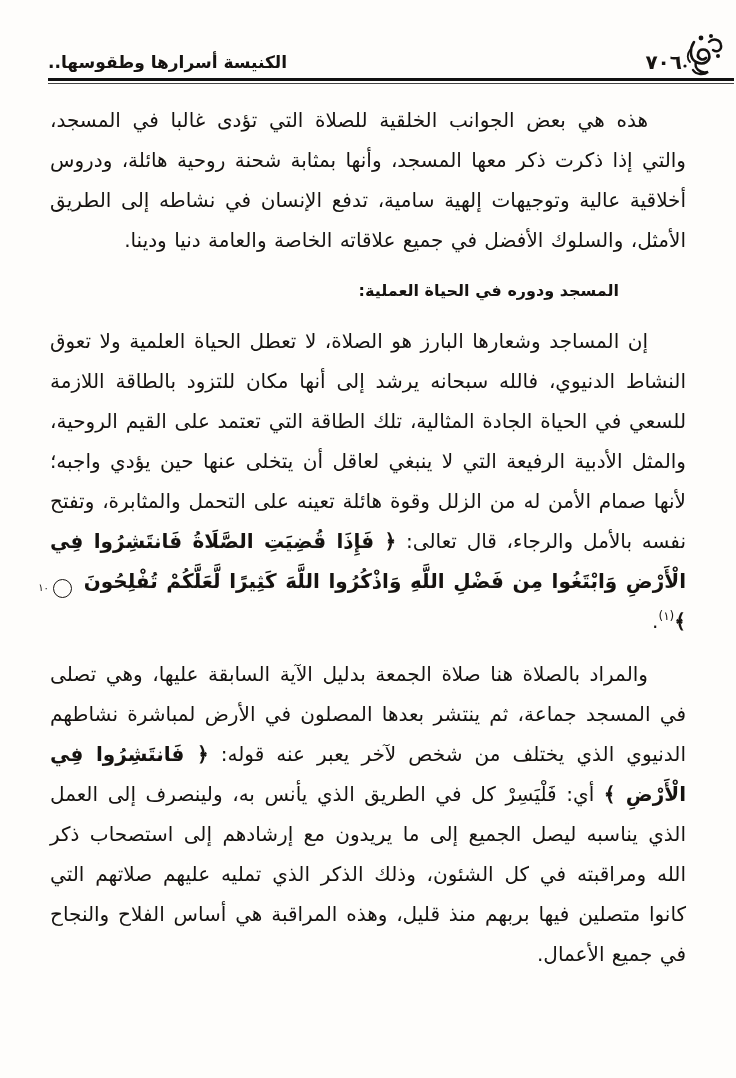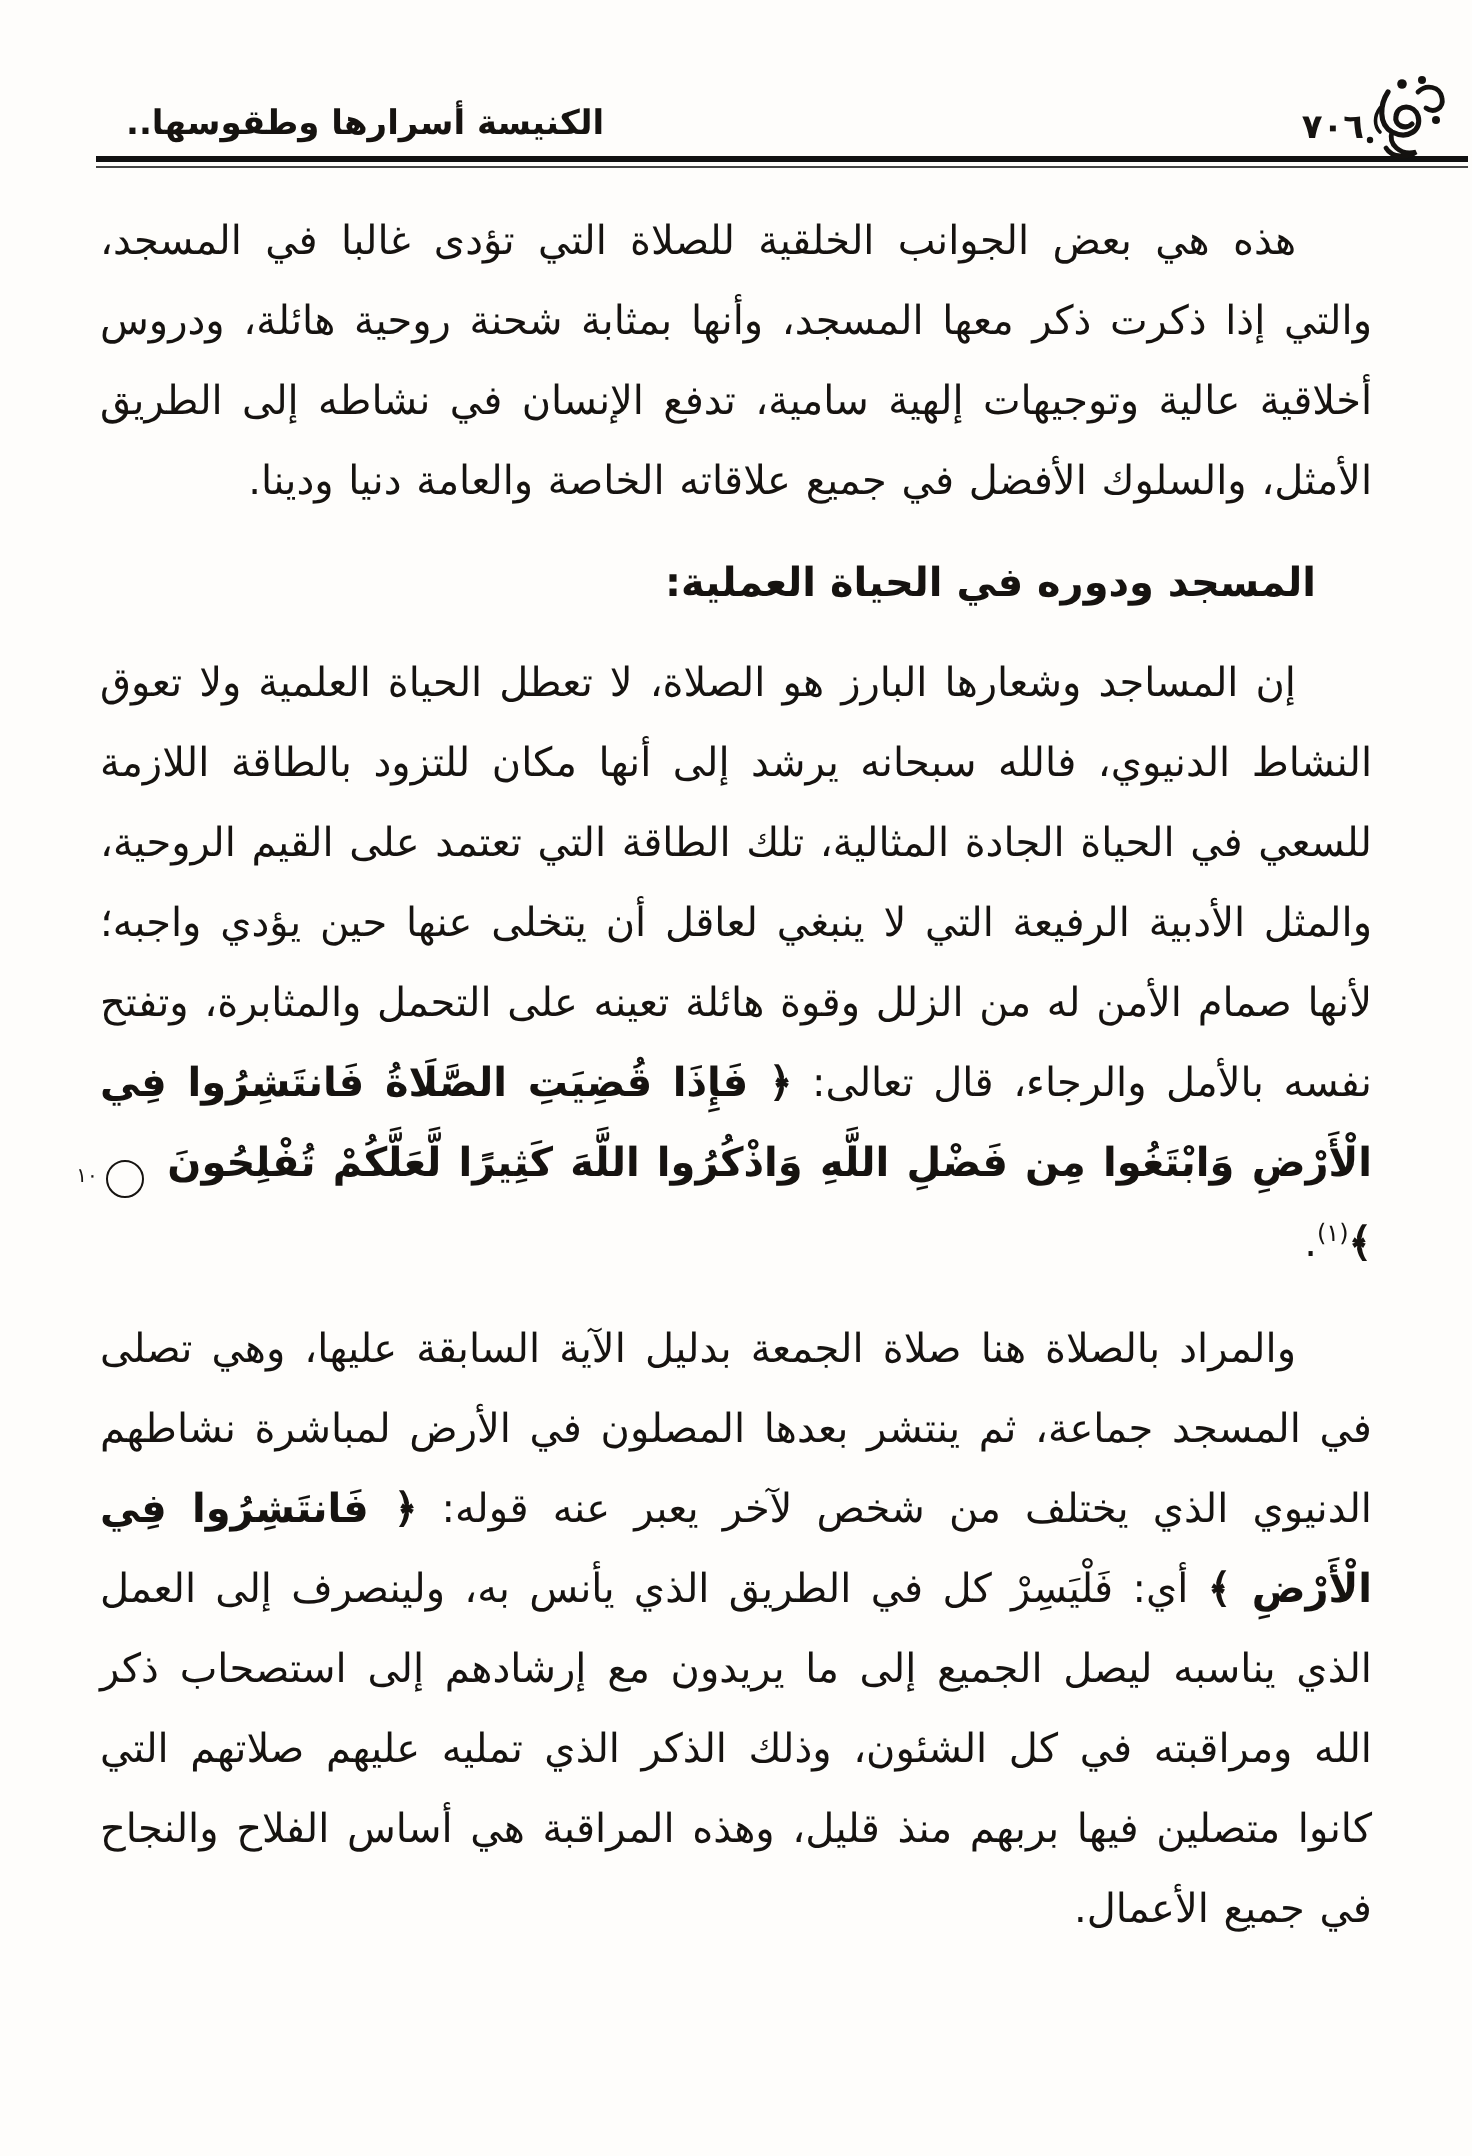--- a/index.html
+++ b/index.html
@@ -18,36 +18,35 @@
     position: relative;
   }
 
   
   .running-header {
     display: flex;
     justify-content: space-between;
     align-items: flex-end;
     padding: 0 10px 4px 48px;
     height: 52px;
-    margin-left: 15px;
   }
   .header-title {
     font-weight: bold;
     font-size: 17px;
     letter-spacing: 0;
     direction: rtl;
     padding-bottom: 2px;
   }
   .page-number-wrap {
     position: relative;
     padding-right: 44px;
     padding-bottom: 0;
   }
   .page-number {
-    font-size: 17px;
+    font-size: 20px;
     font-weight: bold;
     direction: rtl;
   }
   .ornament {
     position: absolute;
     right: 0; top: -22px;
     width: 46px; height: 52px;
   }
   .header-rule { margin: 0 2px 0 48px; }
   .header-rule .thick { height: 3px; background: #111; }
@@ -60,23 +59,23 @@
   }
   p.para {
     font-size: 20px;
     line-height: 40px;
     text-align: justify;
     text-indent: 38px;
     margin-bottom: 13px;
     word-spacing: 1px;
   }
   .section-heading {
-    font-size: 20px;
+    font-size: 16px;
     font-weight: bold;
-    margin: 6px 28px 12px 0;
+    margin: 6px 67px 12px 0;
     line-height: 36px;
   }
   .quran {
     font-weight: bold;
   }
   .ayah-badge {
     display: inline-flex;
     width: 19px; height: 19px;
     border: 1.6px solid #161310;
     border-radius: 50%;

